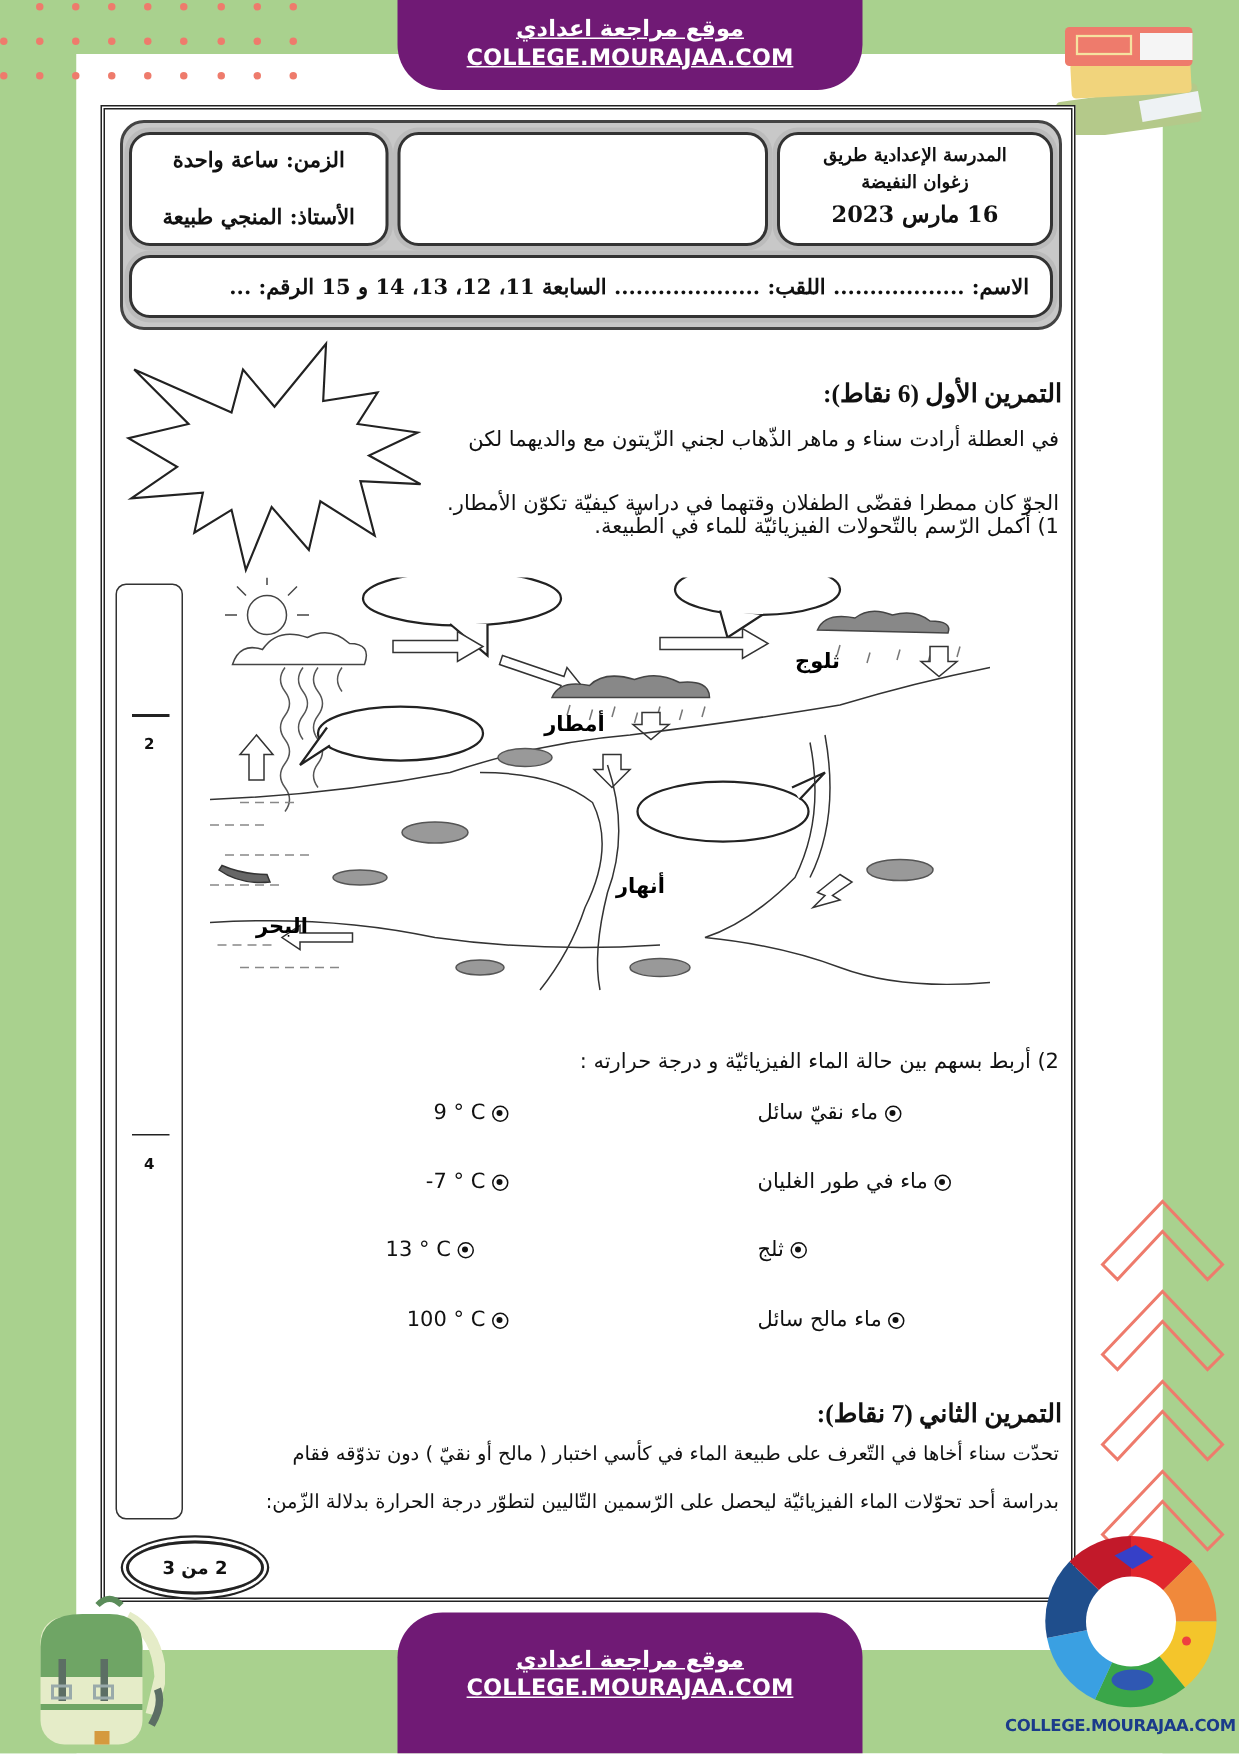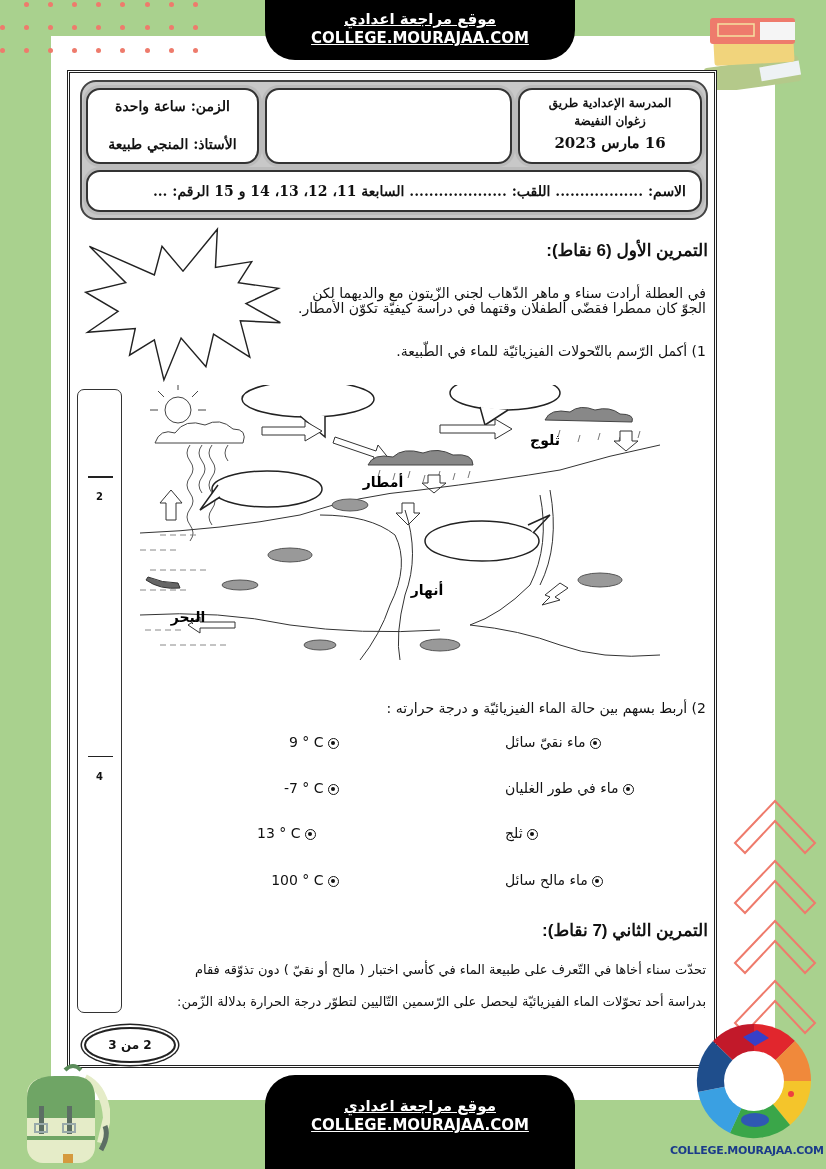--- a/index.html
+++ b/index.html
@@ -9,34 +9,34 @@
   
   .green { position: absolute; background: #a9d18e; }
   .g-top { left: 0; top: 0; width: 826px; height: 36px; }
   .g-left { left: 0; top: 0; width: 51px; height: 1169px; }
   .g-right { left: 775px; top: 0; width: 51px; height: 1169px; }
   .g-bottom { left: 0; top: 1100px; width: 826px; height: 69px; }
 
   .dots { position: absolute; left: 0; top: 0; width: 200px; height: 55px; }
   .dot { position: absolute; width: 5px; height: 5px; border-radius: 50%; background: #ee7b6c; }
 
-  .banner { position: absolute; background: #000000; color: #fff; text-align: center; font-weight: bold; text-decoration: underline; }
+  .banner { position: absolute; background: #701a75; color: #fff; text-align: center; font-weight: bold; text-decoration: underline; }
   .banner-top { left: 265px; top: 0; width: 310px; height: 60px; border-radius: 0 0 30px 30px; padding-top: 10px; }
   .banner-bottom { left: 265px; top: 1075px; width: 310px; height: 94px; border-radius: 30px 30px 0 0; padding-top: 22px; }
   .banner .ar { font-size: 15px; line-height: 18px; display:block; }
   .banner .en { font-size: 15px; line-height: 20px; font-family: "DejaVu Sans", sans-serif; display:block; }
 
   
   .paper { position: absolute; left: 67px; top: 70px; width: 650px; height: 998px; border: 3px double #222; background:#fff; }
 
   .hdr-box { position: absolute; border: 2px solid #333; border-radius: 14px; background: #fff; box-shadow: 0 0 0 3px #bbb; }
   .hdr-outer { position: absolute; left: 80px; top: 80px; width: 628px; height: 140px; border: 2px solid #444; border-radius: 16px; background: #c8c8c8; }
   .cell-text { position: absolute; width: 100%; text-align: center; font-family: "DejaVu Serif", serif; font-size: 13px; direction: rtl; font-weight: bold; }
   .txt { position: absolute; font-size: 14px; direction: rtl; text-align: right; white-space: nowrap; }
-  .title { font-family: Liberation Sans, sans-serif; font-size: 17px; font-weight: bold; }
+  .title { font-family: Liberation Serif, serif; font-size: 17px; font-weight: bold; margin-top: 12px; }
 
   .starburst { position: absolute; left: 78px; top: 224px; width: 210px; height: 165px; }
 
   .score-col { position: absolute; left: 77px; top: 389px; width: 45px; height: 624px; border: 1.5px solid #333; border-radius: 7px; }
   .score-line { position: absolute; left: 10px; width: 25px; height: 1.5px; background:#222; }
   .score-num { position: absolute; width: 100%; text-align: center; font-size: 10px; font-weight: bold; }
 
   .diagram { position: absolute; left: 140px; top: 385px; width: 530px; height: 280px; }
 
   .match { position: absolute; font-size: 14px; white-space: nowrap; }
@@ -124,21 +124,21 @@
 <div class="hdr-box" style="left:86px;top:170px;width:616px;height:42px;">
   <div class="cell-text" style="top:11px;font-size:14px;text-align:right;padding-right:14px;">الاسم: .................. اللقب: .................... السابعة 11، 12، 13، 14 و 15 الرقم: ...</div>
 </div>
 
 <svg class="starburst" viewBox="0 0 220 170">
   <polygon points="12,22 80,52 88,22 110,48 146,4 144,44 182,38 168,60 210,66 176,82 212,102 170,100 180,138 142,114 134,148 108,118 90,162 80,120 54,136 60,108 10,112 42,90 8,70 50,60" fill="#fff" stroke="#222" stroke-width="1.5"></polygon>
 </svg>
 
 <div class="txt title" style="right:118px;top:240px;">التمرين الأول (6 نقاط):</div>
 <div class="txt" style="right:120px;top:285px;">في العطلة أرادت سناء و ماهر الذّهاب لجني الزّيتون مع والديهما لكن</div>
-<div class="txt" style="right:120px;top:300px;">الجوّ كان ممطرا فقضّى الطفلان وقتهما في دراسة كيفيّة تكوّن الأمطار.</div>
+<div class="txt" style="right:120px;top:328px;">الجوّ كان ممطرا فقضّى الطفلان وقتهما في دراسة كيفيّة تكوّن الأمطار.</div>
 <div class="txt" style="right:120px;top:343px;">1) أكمل الرّسم بالتّحولات الفيزيائيّة للماء في الطّبيعة.</div>
 
 <div class="score-col">
   <div class="score-line" style="top:86px;"></div>
   <div class="score-num" style="top:101px;">2</div>
   <div class="score-line" style="top:366px;height:1px;"></div>
   <div class="score-num" style="top:381px;">4</div>
 </div>
 
 <svg class="diagram" viewBox="0 0 530 280">

